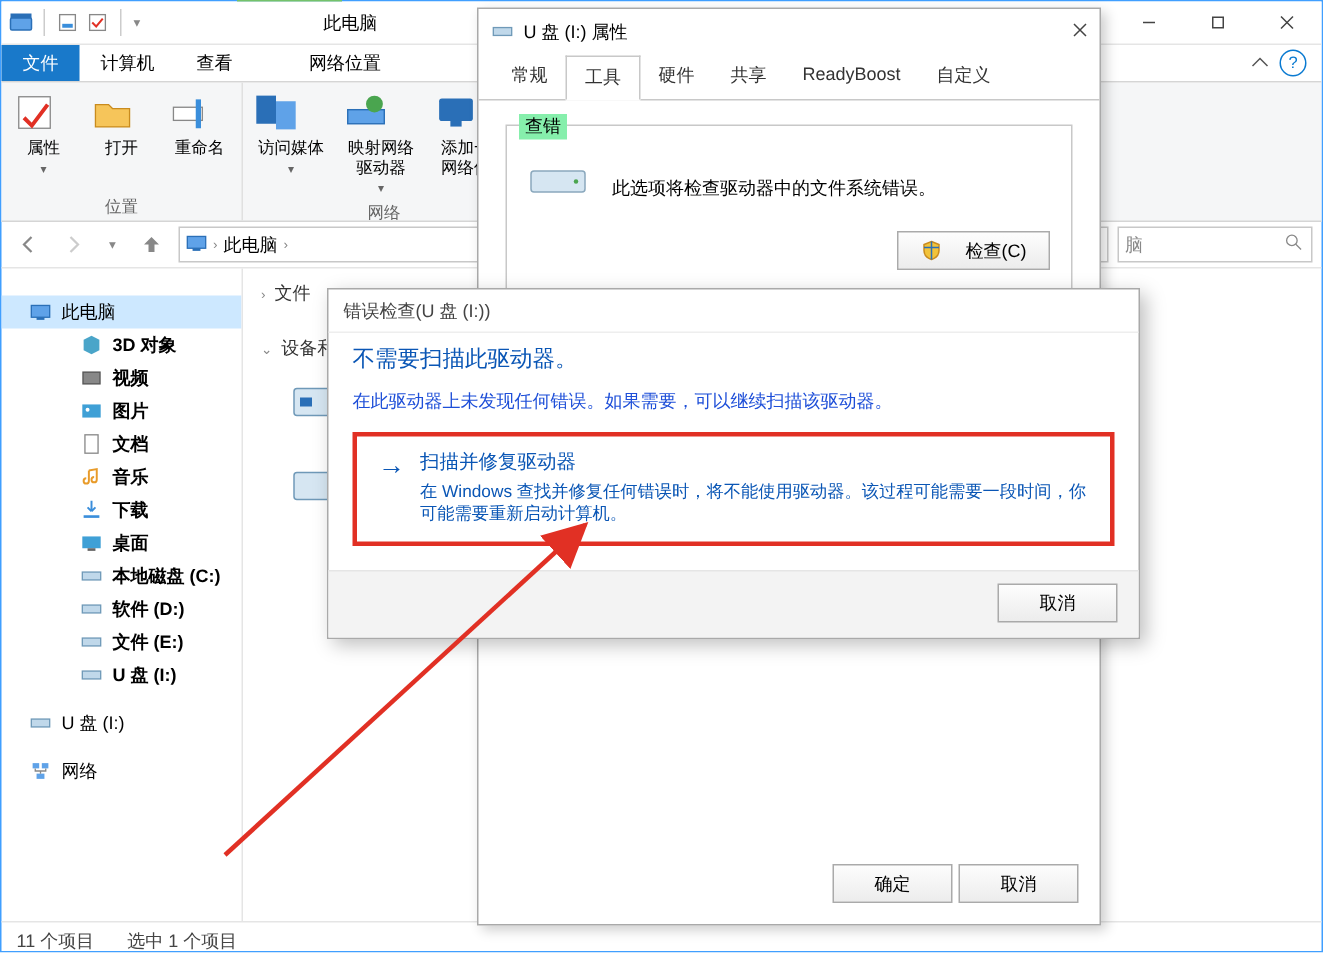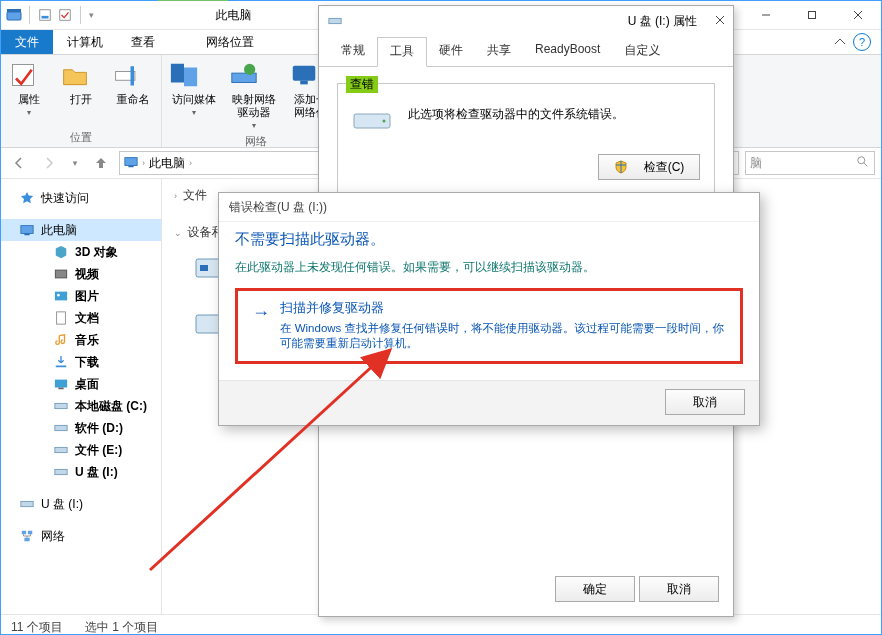--- a/index.html
+++ b/index.html
@@ -278,21 +278,21 @@
     flex-direction: column;
   }
   .props-title {
     height: 30px;
     display: flex;
     align-items: center;
     padding: 0 8px;
   }
   .props-title .pic { width: 16px; height: 16px; margin-right: 6px;
     display: flex; align-items: center; justify-content: center; }
-  .props-title .ptxt { flex: 1; text-align: right; }
+  .props-title .ptxt { flex: 1; }
   .props-close { width: 28px; text-align: right; color: #555; }
   .props-tabs {
     display: flex;
     padding: 0 10px;
     gap: 0;
     border-bottom: 1px solid #c8c8c8;
   }
   .props-tab {
     padding: 5px 12px 6px;
     font-size: 12px;
@@ -311,27 +311,27 @@
     position: relative;
   }
   .fieldset {
     border: 1px solid #c8c8c8;
     padding: 14px 14px 18px;
     position: relative;
   }
   .fieldset .legend {
     position: absolute;
     top: -8px; left: 8px;
-    background: #84cc16;
+    background: #86efac;
     padding: 0 4px;
     font-size: 12px;
   }
   .fs-row1 {
     display: flex;
-    align-items: flex-start;
+    align-items: flex-end;
     gap: 16px;
     margin-bottom: 20px;
     padding-top: 8px;
   }
   .drive-icon {
     width: 40px; height: 28px;
     display: flex; align-items: center; justify-content: center;
   }
   .check-btn {
     margin-left: auto;
@@ -392,21 +392,21 @@
     flex: 1;
     padding: 8px 16px 8px;
   }
   .err-heading {
     color: #0a56b5;
     font-size: 15px;
     margin-bottom: 10px;
   }
   .err-sub {
     font-size: 12px;
-    color: #0f766e;
+    color: #1d4ed8;
     margin-bottom: 12px;
   }
   .err-option {
     border: 3px solid #e13024;
     padding: 8px 14px 10px;
     display: flex;
     gap: 10px;
     align-items: flex-start;
   }
   .err-option .arrow {
@@ -634,28 +634,20 @@
         <svg viewBox="0 0 16 16" width="14" height="14">
             <circle cx="6" cy="6" r="4" fill="none" stroke="#888"></circle>
             <line x1="9" y1="9" x2="13" y2="13" stroke="#888"></line>
           </svg>
       </span>
     </div>
   </div>
 
   <div class="main-layout">
     <div class="sidebar">
-      <div class="side-item qa">
-        <span class="sic">
-            <svg viewBox="0 0 16 16" width="14" height="14">
-              <path d="M8 1l2 4 5 .7-3.5 3.4.8 5L8 11.8 3.7 14l.8-5L1 5.7 6 5z" fill="#3a8edb"></path>
-            </svg>
-          </span>
-        <span>快速访问</span>
-      </div>
       <div style="height:10px"></div>
       <div class="side-item sel">
         <span class="sic">
             <svg viewBox="0 0 16 16" width="14" height="14">
               <rect x="1" y="3" width="14" height="9" fill="#5fa2e8" stroke="#2a6fb7"></rect>
               <rect x="5" y="12" width="6" height="2" fill="#2a6fb7"></rect>
             </svg>
           </span>
         <span>此电脑</span>
       </div>

